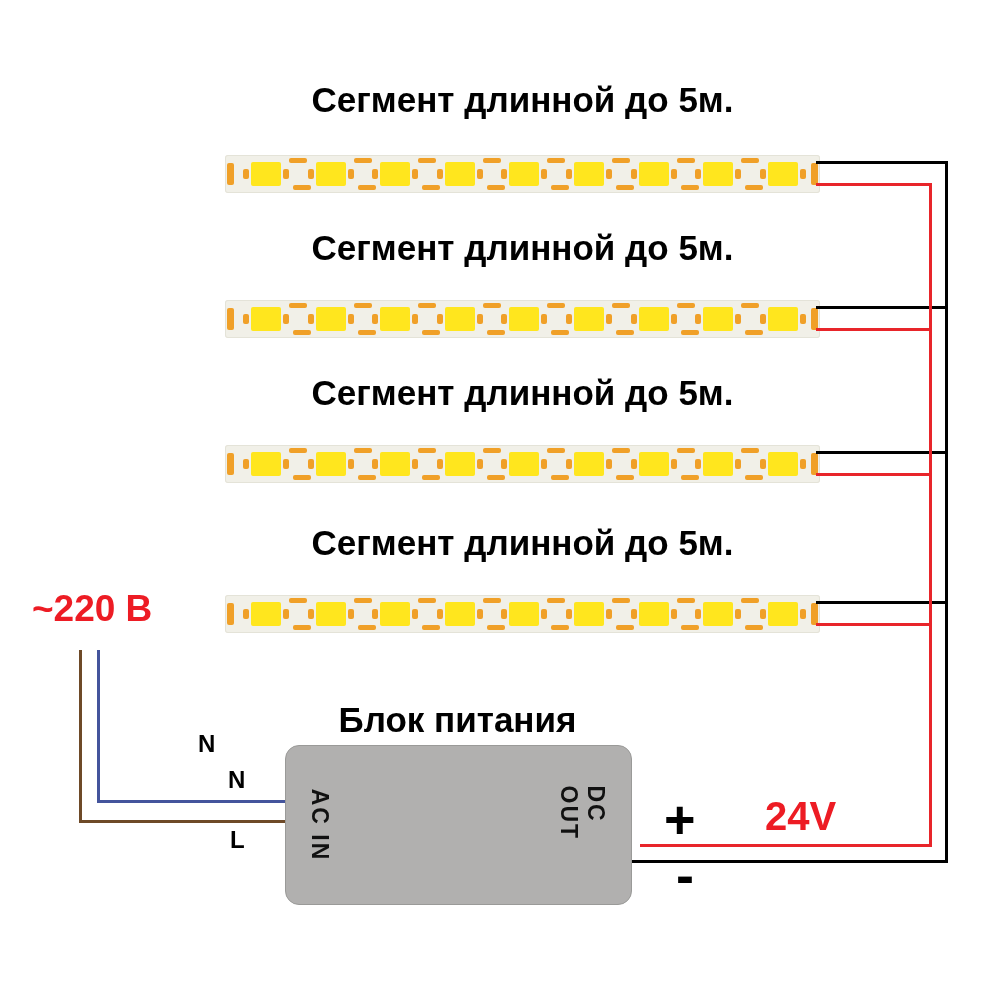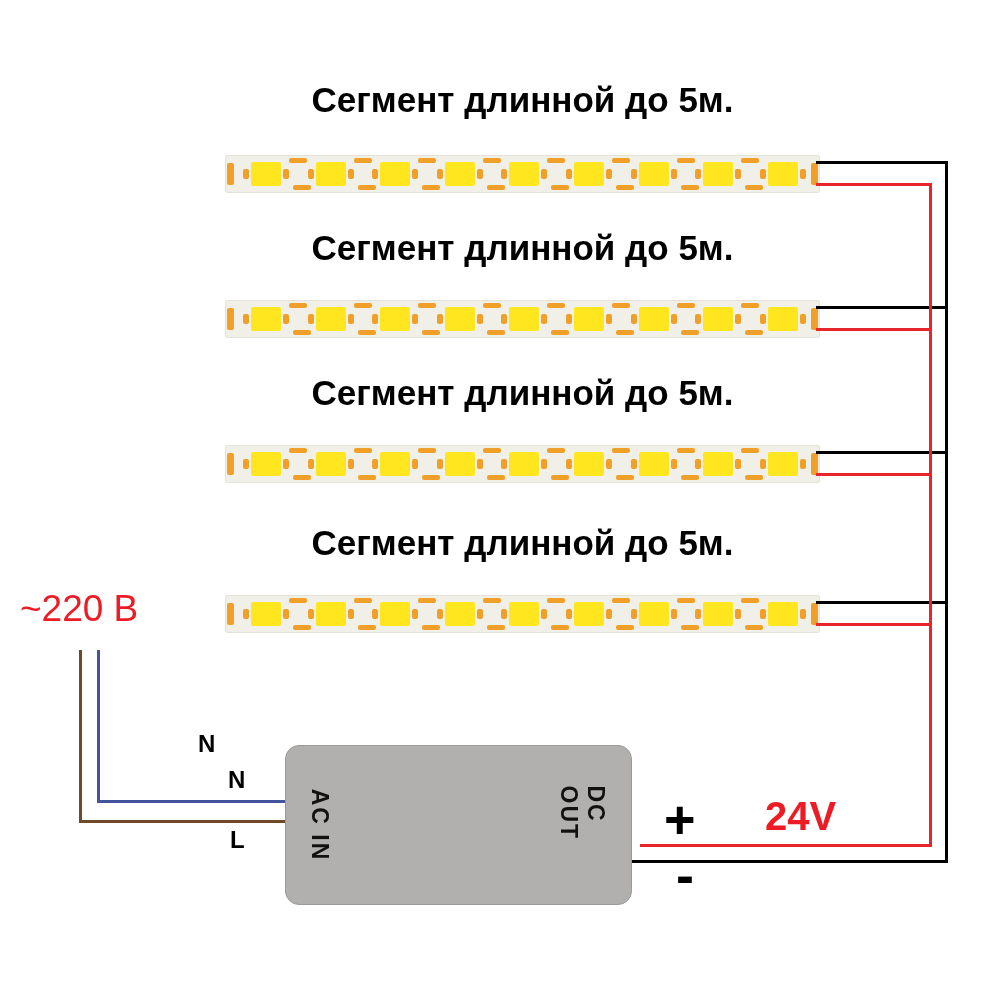--- a/index.html
+++ b/index.html
@@ -17,22 +17,22 @@
     box-shadow:0 0 0 1px #e4e3d8 inset;
   }
   .strip .led{position:absolute;background:var(--led-yellow,#ffe620);border-radius:2px;}
   .strip .pad{position:absolute;background:var(--pad-orange,#f0a028);border-radius:2px;}
   .wire{position:absolute;}
   .wire-black{background:var(--wire-black,#000);}
   .wire-red{background:var(--wire-red,#e8252a);}
   .wire-blue{background:var(--wire-blue,#44549c);}
   .wire-brown{background:var(--wire-brown,#6e4a28);}
   .voltage-in{
-    position:absolute;left:20px;top:588px;
-    font-size:37px;font-weight:400;color:var(--accent-red,#ed1c24);
+    position:absolute;left:32px;top:588px;
+    font-size:37px;font-weight:700;color:var(--accent-red,#ed1c24);
   }
   .wire-label{position:absolute;font-size:24px;font-weight:600;color:#000;}
   .psu{
     position:absolute;left:285px;top:745px;width:345px;height:158px;
     background:var(--box-gray,#b1b0af);border:1px solid #9a9a98;border-radius:14px;
   }
   .io{
     position:absolute;top:50%;transform:translateY(-50%);
     writing-mode:vertical-rl;font-size:23px;font-weight:700;color:#111;
     letter-spacing:2px;
@@ -267,20 +267,21 @@
   <div class="wire wire-brown" style="left:79px;top:650px;width:3px;height:173px"></div>
   <div class="wire wire-brown" style="left:79px;top:820px;width:209px;height:3px"></div>
   <div class="wire wire-blue" style="left:97px;top:650px;width:3px;height:153px"></div>
   <div class="wire wire-blue" style="left:97px;top:800px;width:191px;height:3px"></div>
 
   <div class="voltage-in">~220 В</div>
   <div class="wire-label" style="left:198px;top:730px">N</div>
   <div class="wire-label" style="left:228px;top:766px">N</div>
   <div class="wire-label" style="left:230px;top:826px">L</div>
 
+  <div class="psu-title">Блок питания</div>
   <div class="psu">
     <div class="io ac">AC IN</div>
     <div class="io dc">DC OUT</div>
   </div>
 
   <div class="sign" style="left:664px;top:792px">+</div>
   <div class="sign" style="left:676px;top:848px">-</div>
   <div class="v24" style="left:765px;top:796px">24V</div>
 
 </div>

